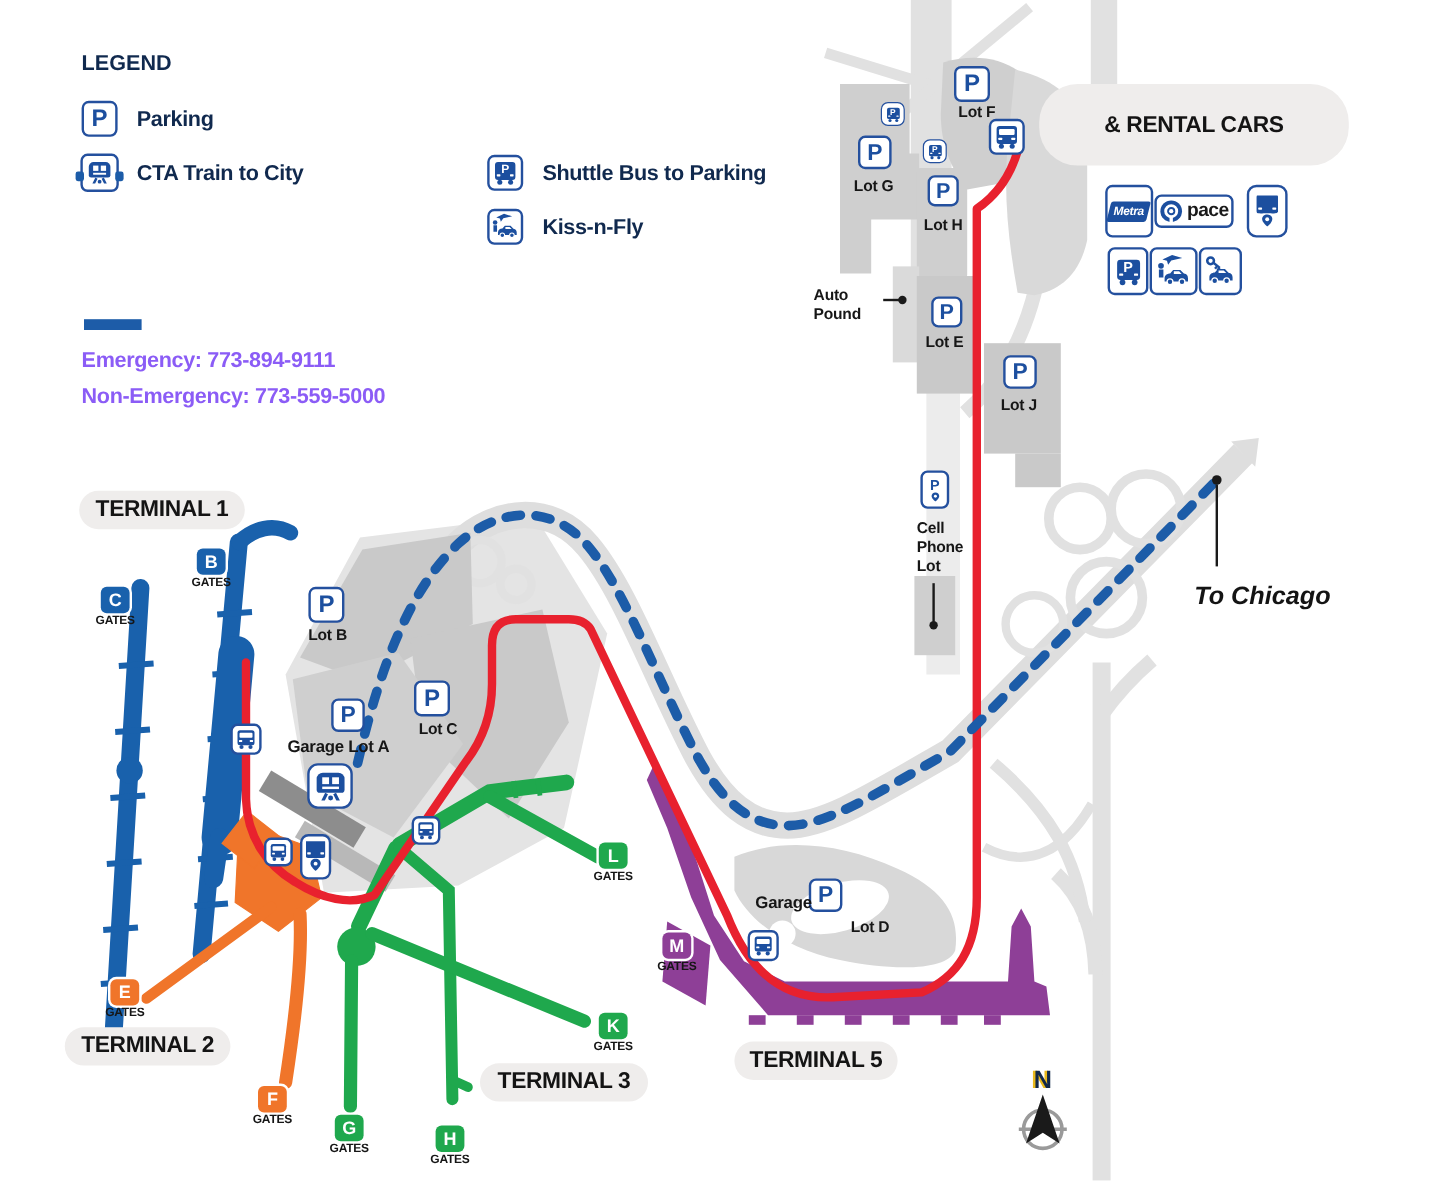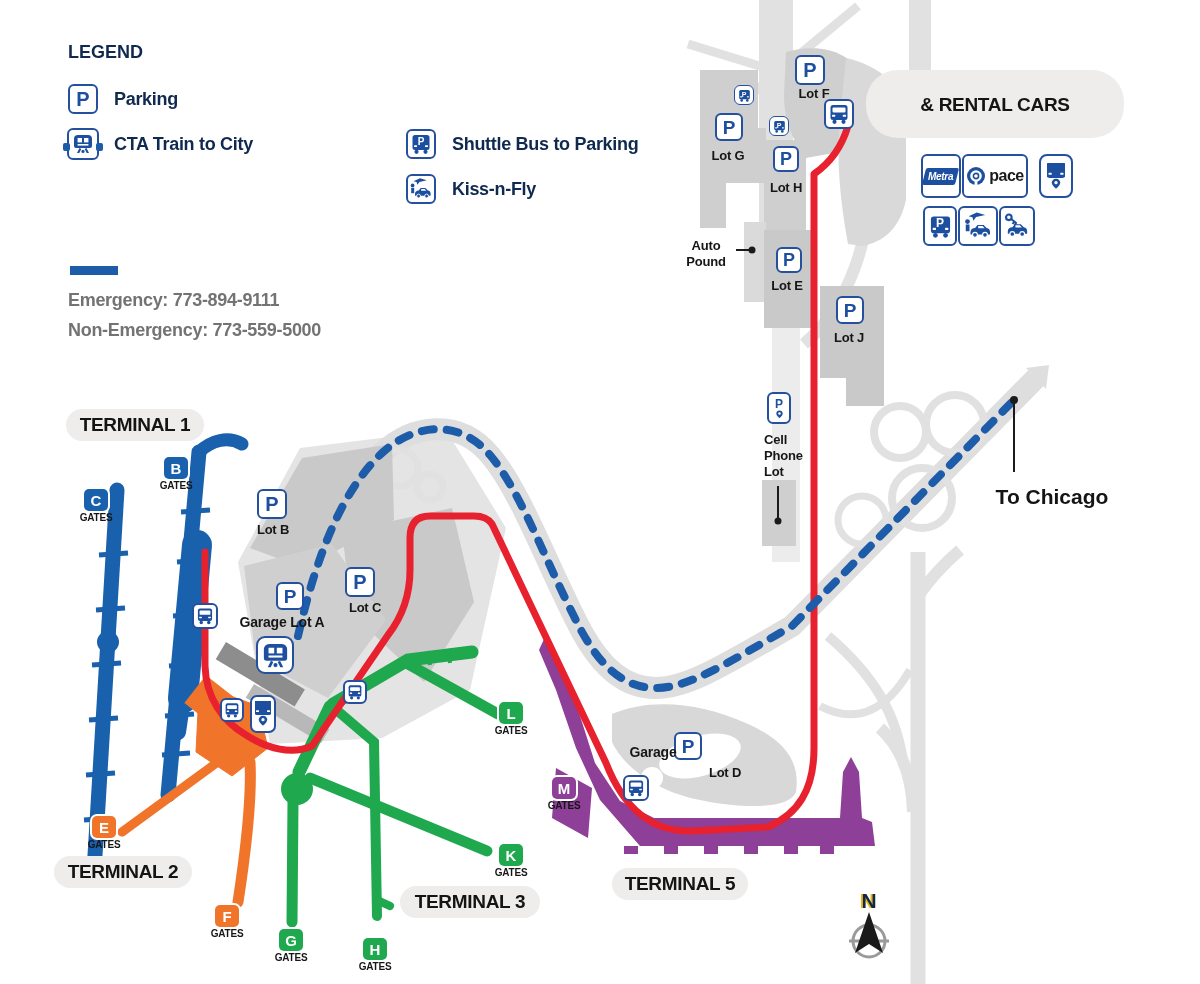--- a/index.html
+++ b/index.html
@@ -32,29 +32,29 @@
   
   .legend-title{position:absolute;font-size:18px;font-weight:800;color:#10294e;}
   .lrow{position:absolute;display:flex;align-items:center;gap:12px;height:36px;}
   .lrow .ibox{width:38px;display:flex;align-items:center;justify-content:center;position:relative;}
   .lrow .ltext{font-size:18px;font-weight:800;color:#10294e;white-space:nowrap;letter-spacing:-.3px;}
   .lrow .tile{position:relative;}
   .redcap,.bluecap{position:absolute;width:7px;height:8px;border-radius:2px;top:13px;}
   .redcap{background:#e8212e;} .bluecap{background:#1c5ca8;}
   .capL{left:-6px;} .capR{right:-6px;}
   .bluebar{position:absolute;background:#1d5ca8;}
-  .phones{position:absolute;font-size:18px;font-weight:800;color:#737373;white-space:nowrap;letter-spacing:-.3px;}
+  .phones{position:absolute;font-size:18px;font-weight:800;color:#8b5cf6;white-space:nowrap;letter-spacing:-.3px;}
   
   .mlab{position:absolute;font-weight:800;color:#161616;font-size:13px;line-height:16px;letter-spacing:-.2px;}
   
   .metra-skew{background:#1c4f9f;transform:skewX(-14deg);padding:3px 4px;border-radius:2px;}
   .metra-skew span{display:block;transform:skewX(14deg);font-style:italic;font-weight:800;
                    color:#fff;font-size:10px;letter-spacing:-.3px;}
   .pace-text{font-weight:800;color:#1a1a1a;font-size:16px;letter-spacing:-.5px;margin-left:3px;}
-  .tochicago{position:absolute;transform:translate(-50%,-50%);font-size:21px;font-weight:800;color:#141414;white-space:nowrap;}
+  .tochicago{position:absolute;transform:translate(-50%,-50%);font-size:21px;font-weight:800;color:#141414;white-space:nowrap;font-style:italic;}
   .north{position:absolute;transform:translate(-50%,-50%);font-size:21px;font-weight:900;
          color:#12284a;text-shadow:-2px 0 0 #e9b91c;}
 </style>
 </head>
 <body>
 
 <div class="stage">
 
 <svg width="0" height="0" style="position:absolute" aria-hidden="true">
 <defs>
@@ -292,21 +292,21 @@
 <div class="pill" style="left:612px;top:868px;width:136px;height:32px">TERMINAL 5</div>
 <div class="pill mmf" style="left:866px;top:70px;width:258px;height:68px">
       <span>&amp; RENTAL CARS</span>
 </div>
 
 <div class="tile c" style="left:941px;top:176px;width:40px;height:44px">
   <span class="metra-skew">
         <span>Metra</span>
       </span>
 </div>
-<div class="tile c" style="left:995px;top:176px;width:66px;height:44px">
+<div class="tile c" style="left:995px;top:176px;width:66px;height:28px">
   <svg width="20" height="20" viewBox="0 0 20 20">
         <use href="#g-pacelogo"></use>
       </svg>
   <span class="pace-text">pace</span>
 </div>
 <div class="tile c" style="left:1056px;top:176px;width:34px;height:44px;border-radius:8px;flex-direction:column">
   <svg width="18" height="15" viewBox="4 4 16 14">
         <use href="#g-bus2"></use>
       </svg>
   <svg width="12" height="12" viewBox="7 13 10 11">
@@ -423,21 +423,21 @@
 <div class="c lbl lbl13" style="left:728px;top:155px">Lot G</div>
 <div class="c lbl lbl13" style="left:786px;top:187px">Lot H</div>
 <div class="c lbl lbl13" style="left:787px;top:285px">Lot E</div>
 <div class="c lbl lbl13" style="left:849px;top:337px">Lot J</div>
 <div class="c lbl lbl13" style="left:273px;top:529px">Lot B</div>
 <div class="c lbl lbl13" style="left:365px;top:607px">Lot C</div>
 <div class="c lbl lbl14" style="left:282px;top:622px">Garage Lot A</div>
 <div class="c lbl lbl14" style="left:653px;top:752px">Garage</div>
 <div class="c lbl lbl13" style="left:725px;top:772px">Lot D</div>
 
-<div class="mlab" style="left:678px;top:238px;width:56px;text-align:center">
+<div class="mlab" style="left:678px;top:238px;width:56px;text-align:left">
   <div>Auto</div>
       <div>Pound</div>
 </div>
 <div class="mlab" style="left:764px;top:432px">
   <div>Cell</div>
       <div>Phone</div>
       <div>Lot</div>
 </div>
 <div class="tochicago" style="left:1052px;top:497px">To Chicago</div>
 <div class="north" style="left:869px;top:901px">N</div>

